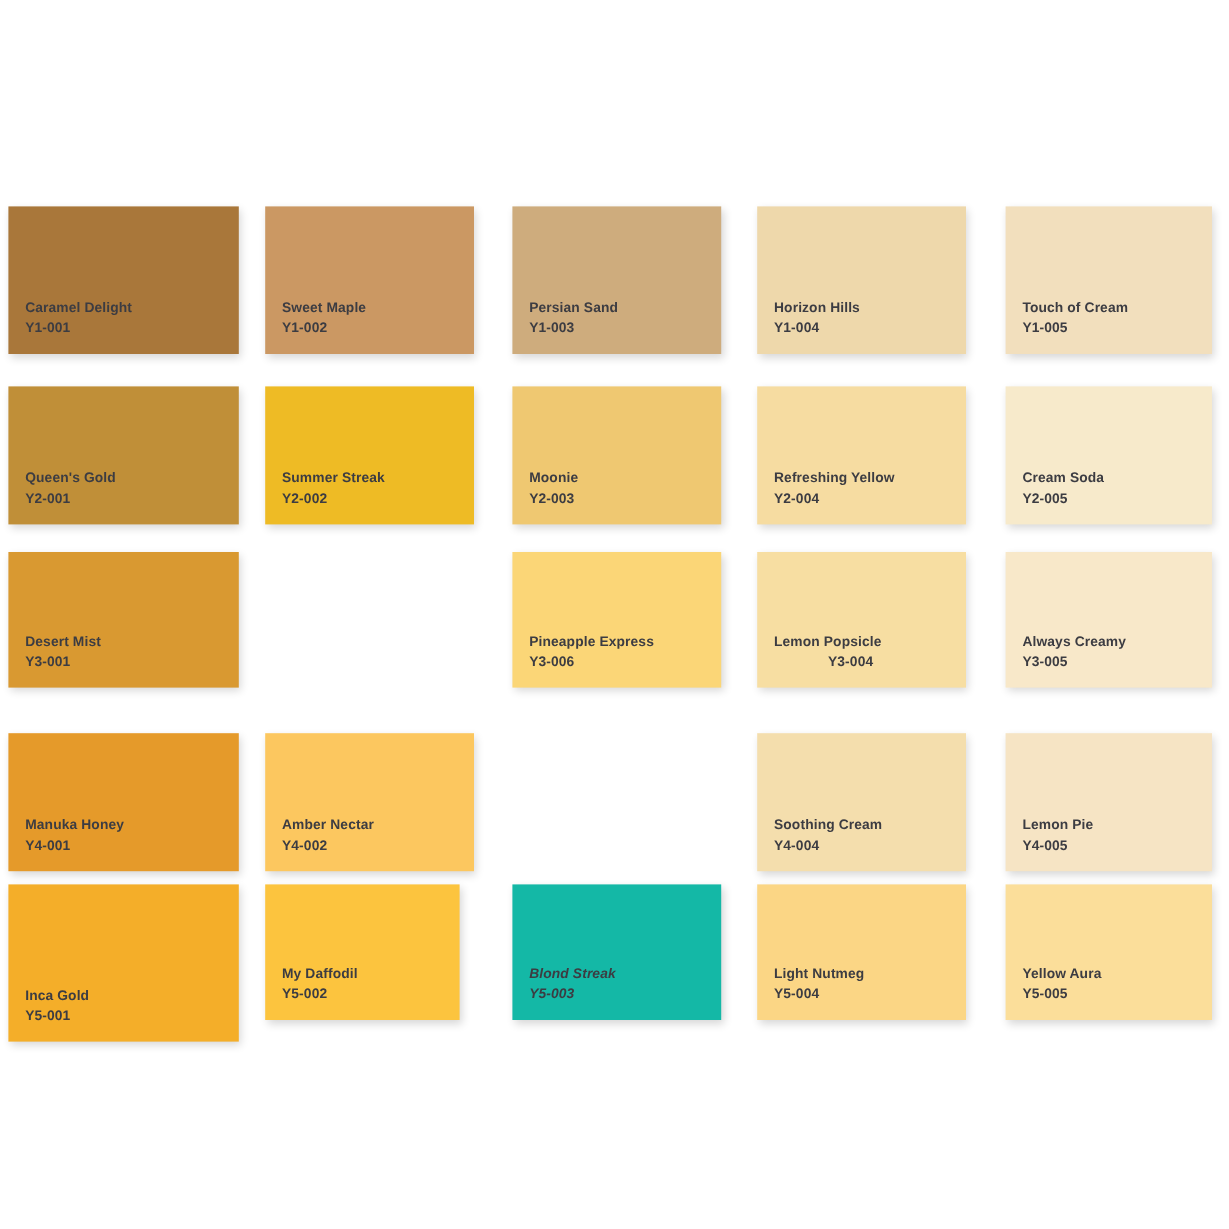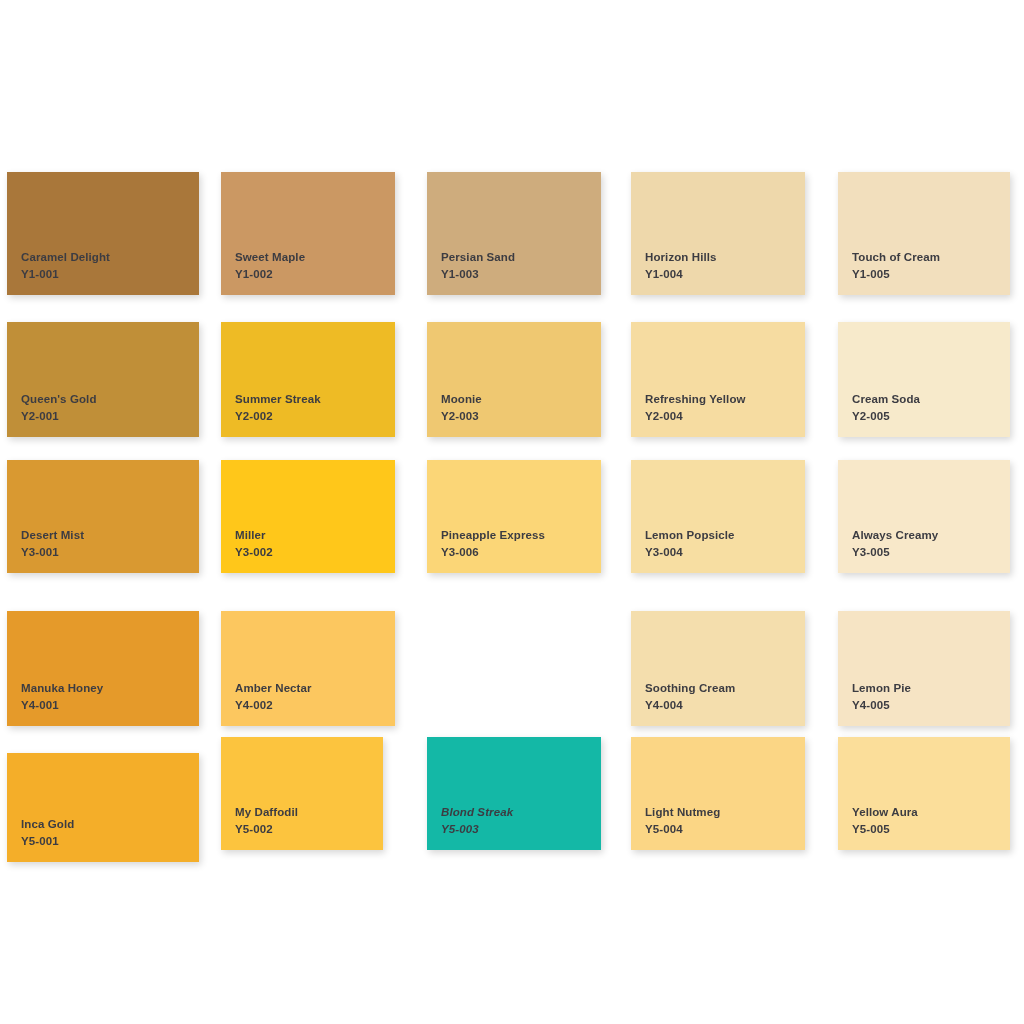--- a/index.html
+++ b/index.html
@@ -129,36 +129,30 @@
         </div>
       </div>
     </div>
     <div class="swatch-row" style="top: 460px; height: 113px;">
       <div class="swatch-card" style="left: 7px; top: 0px; width: 192px; height: 113px; background: rgb(217, 153, 49);">
         <div class="swatch-labels">
           <span class="swatch-name" style="color: rgb(60, 60, 66);">Desert Mist</span>
           <span class="swatch-code" style="color: rgb(60, 60, 66);">Y3-001</span>
         </div>
       </div>
-      <div class="swatch-card" style="left: 221px; top: 0px; width: 174px; height: 113px; background: rgb(255, 199, 26);">
-        <div class="swatch-labels">
-          <span class="swatch-name" style="color: rgb(60, 60, 66);">Miller</span>
-          <span class="swatch-code" style="color: rgb(60, 60, 66);">Y3-002</span>
-        </div>
-      </div>
       <div class="swatch-card" style="left: 427px; top: 0px; width: 174px; height: 113px; background: rgb(251, 214, 119);">
         <div class="swatch-labels">
           <span class="swatch-name" style="color: rgb(60, 60, 66);">Pineapple Express</span>
           <span class="swatch-code" style="color: rgb(60, 60, 66);">Y3-006</span>
         </div>
       </div>
       <div class="swatch-card" style="left: 631px; top: 0px; width: 174px; height: 113px; background: rgb(247, 222, 162);">
         <div class="swatch-labels">
           <span class="swatch-name" style="color: rgb(60, 60, 66);">Lemon Popsicle</span>
-          <span class="swatch-code" style="color: rgb(60, 60, 66);">Y3-004</span>
+          <span class="swatch-code" style="color: rgb(60, 60, 66); margin-left: 45px;">Y3-004</span>
         </div>
       </div>
       <div class="swatch-card" style="left: 838px; top: 0px; width: 172px; height: 113px; background: rgb(248, 232, 201);">
         <div class="swatch-labels">
           <span class="swatch-name" style="color: rgb(60, 60, 66);">Always Creamy</span>
           <span class="swatch-code" style="color: rgb(60, 60, 66);">Y3-005</span>
         </div>
       </div>
     </div>
     <div class="swatch-row" style="top: 611px; height: 115px; border-radius: 12px;">
@@ -181,21 +175,21 @@
         </div>
       </div>
       <div class="swatch-card" style="left: 838px; top: 0px; width: 172px; height: 115px; background: rgb(246, 228, 196);">
         <div class="swatch-labels">
           <span class="swatch-name" style="color: rgb(60, 60, 66);">Lemon Pie</span>
           <span class="swatch-code" style="color: rgb(60, 60, 66);">Y4-005</span>
         </div>
       </div>
     </div>
     <div class="swatch-row" style="top: 737px; height: 113px;">
-      <div class="swatch-card" style="left: 7px; top: 16px; width: 192px; height: 109px; background: rgb(244, 174, 41);">
+      <div class="swatch-card" style="left: 7px; top: 0px; width: 192px; height: 131px; background: rgb(244, 174, 41);">
         <div class="swatch-labels">
           <span class="swatch-name" style="color: rgb(60, 60, 66);">Inca Gold</span>
           <span class="swatch-code" style="color: rgb(60, 60, 66);">Y5-001</span>
         </div>
       </div>
       <div class="swatch-card" style="left: 221px; top: 0px; width: 162px; height: 113px; background: rgb(252, 196, 62);">
         <div class="swatch-labels">
           <span class="swatch-name" style="color: rgb(60, 60, 66);">My Daffodil</span>
           <span class="swatch-code" style="color: rgb(60, 60, 66);">Y5-002</span>
         </div>

